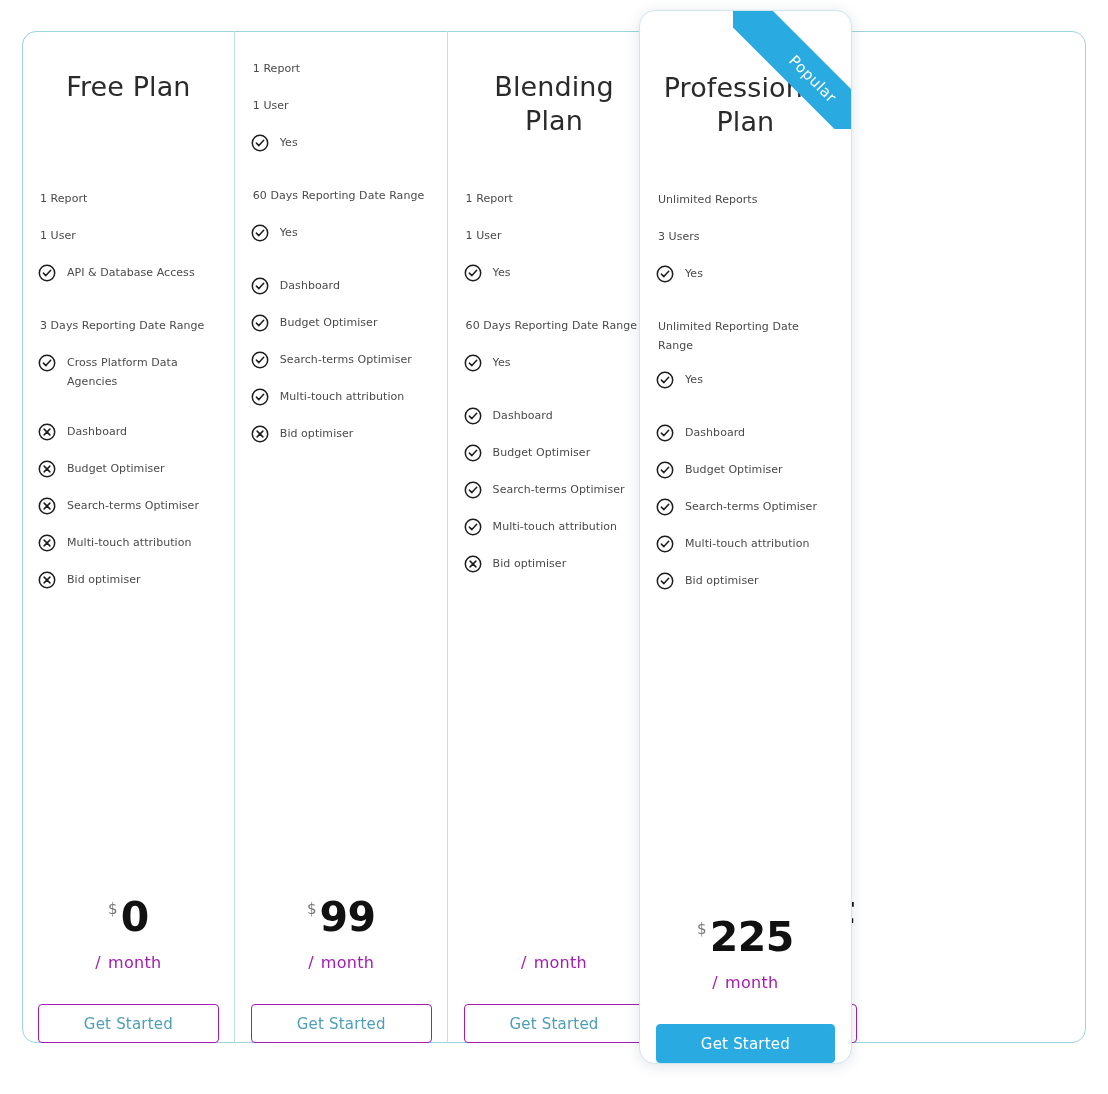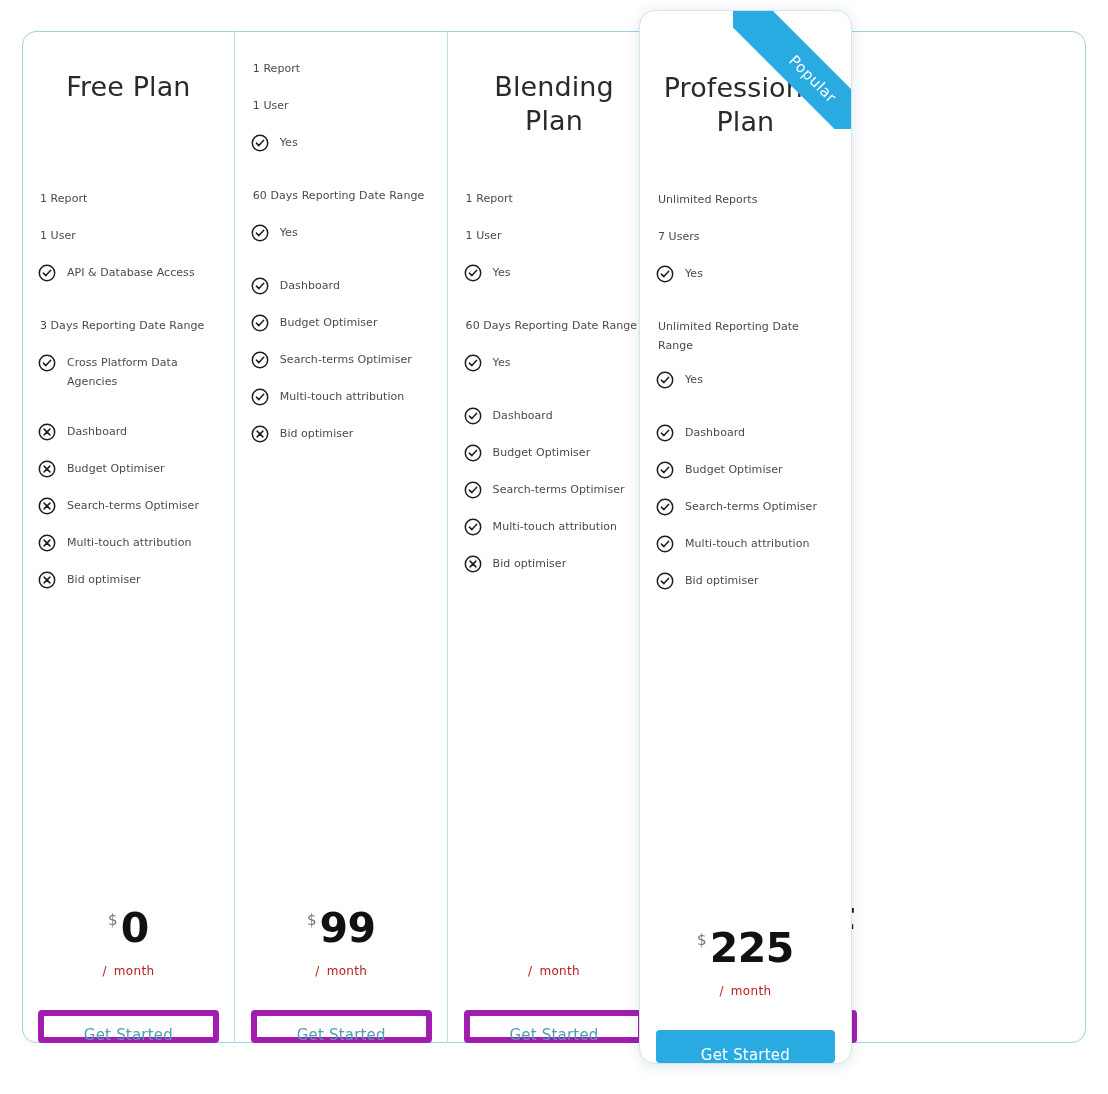--- a/index.html
+++ b/index.html
@@ -182,40 +182,40 @@
     letter-spacing: -0.5px;
   }
   .amount.word {
     font-size: 38px;
     line-height: 1.08;
     display: inline;
   }
   .per {
     display: block;
     margin-top: 15px;
-    font-size: 12px;
-    color: #b91c1c;
+    font-size: 16px;
+    color: #a21caf;
     letter-spacing: 0.3px;
   }
   .per .slash { margin-right: 7px; }
 
   
   .cta-wrap {
     padding-bottom: 0;
     padding-top: 26px;
   }
   .cta {
     display: block;
     width: 100%;
-    height: 33px;
+    height: 39px;
     line-height: 39px;
     text-align: center;
     font-size: 15px;
     border-radius: 4px;
-    border: 6px solid #a21caf;
+    border: 1px solid #a21caf;
     background: #ffffff;
     color: #4e9fb5;
     cursor: pointer;
     font-family: inherit;
     letter-spacing: 0.2px;
   }
   .cta.primary {
     background: #29ABE2;
     border-color: #29ABE2;
     color: #ffffff;
@@ -490,21 +490,21 @@
           </div>
         </div>
         <div class="plan-head">
           <div class="plan-title">Professional Plan</div>
         </div>
         <div class="features" style="flex: 1 1 auto;">
           <div class="frow plain">
             <span class="flabel">Unlimited Reports</span>
           </div>
           <div class="frow plain">
-            <span class="flabel">7 Users</span>
+            <span class="flabel">3 Users</span>
           </div>
           <div class="frow gap-after">
             <span class="ficon">
               <svg width="18" height="18" viewBox="0 0 18 18">
                 <circle cx="9" cy="9" r="7.7" fill="none" stroke="#1d1d1d" stroke-width="1.5"></circle>
                 <path d="M5.4 9.1 L7.9 11.6 L12.7 6.2" fill="none" stroke="#1d1d1d" stroke-width="1.5" stroke-linecap="round" stroke-linejoin="round"></path>
               </svg>
             </span>
             <span class="flabel">Yes</span>
           </div>

